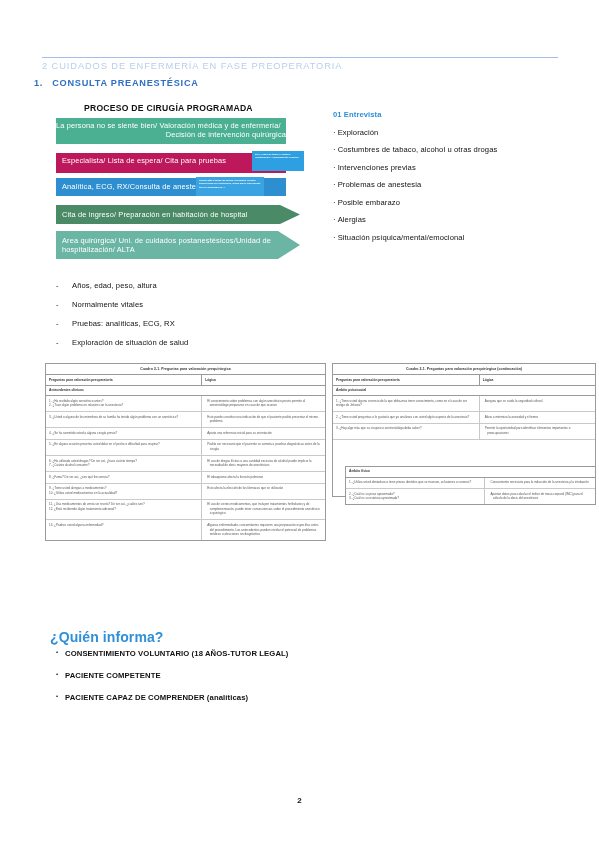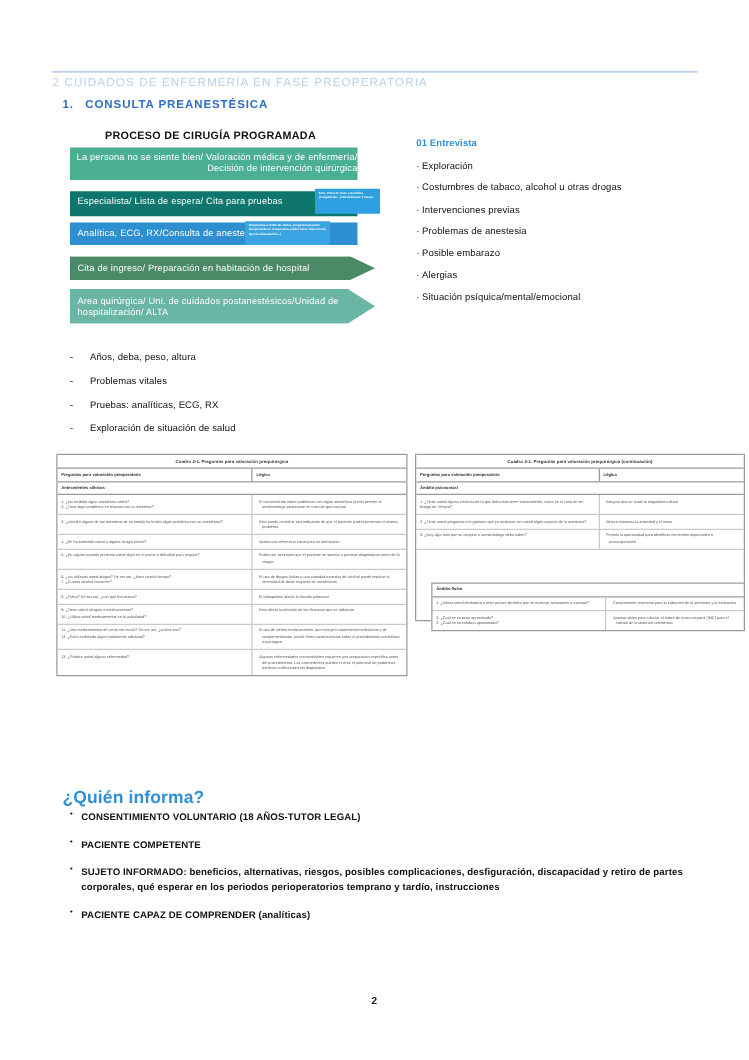--- a/index.html
+++ b/index.html
@@ -17,44 +17,44 @@
   .hdr-rule{
     position:absolute;left:42px;top:57px;width:516px;height:0;
     border-top:1.2px solid #9fc0e8;
   }
   .chapter-title{
     position:absolute;left:42px;top:61px;
     font-size:9.3px;letter-spacing:.9px;color:#b9cfeb;font-weight:400;
     white-space:nowrap;
   }
   .section-title{
-    position:absolute;left:50px;top:78px;
+    position:absolute;left:34px;top:78px;
     font-size:9.2px;letter-spacing:.75px;color:#2f6fc4;font-weight:700;
     white-space:nowrap;
   }
   .section-title .num{margin-right:9px;}
 
   
   .flow-title{
     position:absolute;left:84px;top:103px;
     font-size:8.6px;font-weight:700;letter-spacing:.25px;color:#111;
     white-space:nowrap;
   }
   .flowbar{
     position:absolute;
     color:#ffffff;
     font-size:7.4px;
     letter-spacing:.15px;
     box-sizing:border-box;
   }
   .flowbar .t{display:block;padding:0 6px;}
   .fb1{left:56px;top:118px;width:230px;height:26px;background:#4bb092;padding-top:3px;}
-  .fb1 .l1{display:block;text-align:right;}
+  .fb1 .l1{display:block;text-align:left;}
   .fb1 .l2{display:block;text-align:right;padding-left:40px;}
-  .fb2{left:56px;top:153px;width:230px;height:20px;background:#0f766e;line-height:16px;}
+  .fb2{left:56px;top:153px;width:230px;height:20px;background:#be185d;line-height:16px;}
   .fb3{left:56px;top:178px;width:230px;height:18px;background:#2e8fd0;line-height:18px;}
 
   .arrowbar{
     position:absolute;
     color:#fff;font-size:7.4px;letter-spacing:.15px;
     box-sizing:border-box;
     display:flex;align-items:center;
   }
   .fb4{left:56px;top:205px;width:244px;height:19px;background:#4a8a66;
        clip-path:polygon(0 0, 224px 0, 244px 50%, 224px 100%, 0 100%);}
@@ -202,22 +202,22 @@
     <div class="ritem"><span class="dash">·</span><span>Exploración</span></div>
     <div class="ritem"><span class="dash">·</span><span>Costumbres de tabaco, alcohol u otras drogas</span></div>
     <div class="ritem"><span class="dash">·</span><span>Intervenciones previas</span></div>
     <div class="ritem"><span class="dash">·</span><span>Problemas de anestesia</span></div>
     <div class="ritem"><span class="dash">·</span><span>Posible embarazo</span></div>
     <div class="ritem"><span class="dash">·</span><span>Alergias</span></div>
     <div class="ritem"><span class="dash">·</span><span>Situación psíquica/mental/emocional</span></div>
   </div>
 
   <div class="dlist">
-    <div class="ditem"><span class="dash">-</span><span>Años, deba, peso, altura</span></div>
-    <div class="ditem"><span class="dash">-</span><span>Problemas vitales</span></div>
+    <div class="ditem"><span class="dash">-</span><span>Años, edad, peso, altura</span></div>
+    <div class="ditem"><span class="dash">-</span><span>Normalmente vitales</span></div>
     <div class="ditem"><span class="dash">-</span><span>Pruebas: analíticas, ECG, RX</span></div>
     <div class="ditem"><span class="dash">-</span><span>Exploración de situación de salud</span></div>
   </div>
 
   <div class="tbl tbl-left">
     <div class="tcap">Cuadro 2-1. Preguntas para valoración prequirúrgica</div>
     <div class="thead">
       <div class="c1">Preguntas para valoración preoperatoria</div>
       <div class="c2">Lógica</div>
     </div>
@@ -365,19 +365,18 @@
       <div class="c2">
           <span class="hang">Aportan datos para calcular el índice de masa corporal (IMC) para el cálculo de la dosis del anestésico</span>
         </div>
     </div>
   </div>
 
   <div class="q-head">¿Quién informa?</div>
   <div class="blist">
     <div class="bitem">CONSENTIMIENTO VOLUNTARIO (18 AÑOS-TUTOR LEGAL)</div>
     <div class="bitem">PACIENTE COMPETENTE</div>
-    <div class="bitem">SUJETO INFORMADO: beneficios, alternativas, riesgos, posibles complicaciones, desfiguración, discapacidad y retiro de partes corporales, qué esperar en los periodos perioperatorios temprano y tardío, instrucciones</div>
     <div class="bitem">PACIENTE CAPAZ DE COMPRENDER (analíticas)</div>
   </div>
 
   <div class="pagenum">2</div>
 
 </div>
 
 </body></html>

